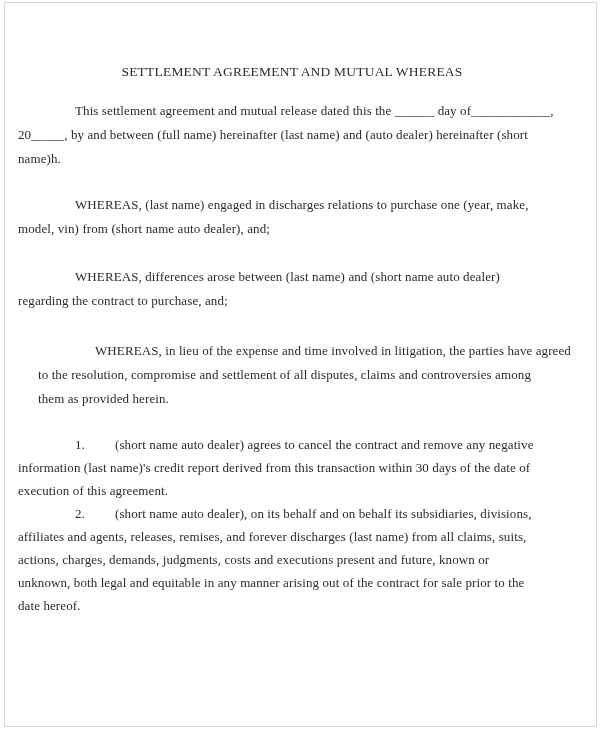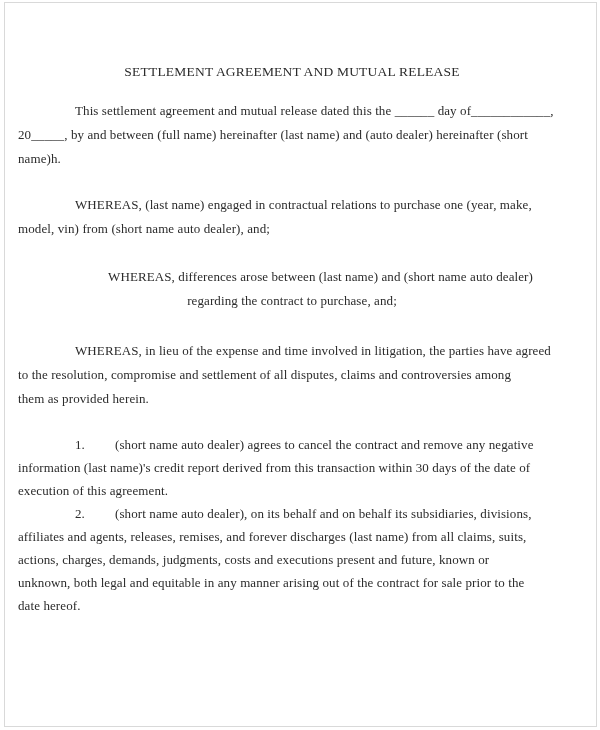--- a/index.html
+++ b/index.html
@@ -35,41 +35,41 @@
   .para {
     font-size: 13px;
     line-height: 24px;
     margin: 0;
     white-space: pre;
     text-indent: 57px;
     letter-spacing: 0.1px;
   }
   .mt-intro { margin-top: 15px; }
   .mt-w1 { margin-top: 22px; }
-  .mt-w2 { margin-top: 24px; text-align: center; }
-  .mt-w3 { margin-top: 26px; }
+  .mt-w2 { margin-top: 24px; }
+  .mt-w3 { margin-top: 26px; margin-left: 20px; }
   .mt-now { margin-top: 21px; }
   .mt-c1 { margin-top: 22px; }
   .mt-c2 { margin-top: 0; }
   .item { line-height: 23px; font-family: Liberation Serif, serif; }
   .num {
     display: inline-block;
     width: 40px;
     text-indent: 0;
   }
 </style>
 </head>
 <body>
 
 <main class="page">
-  <h1 class="title">SETTLEMENT AGREEMENT AND MUTUAL RELEASE</h1>
+  <h1 class="title">SETTLEMENT AGREEMENT AND MUTUAL WHEREAS</h1>
   <p class="para mt-intro">This settlement agreement and mutual release dated this the ______ day of____________,
 20_____, by and between (full name) hereinafter (last name) and (auto dealer) hereinafter (short
 name)h.</p>
-  <p class="para mt-w1">WHEREAS, (last name) engaged in contractual relations to purchase one (year, make,
+  <p class="para mt-w1">WHEREAS, (last name) engaged in discharges relations to purchase one (year, make,
 model, vin) from (short name auto dealer), and;</p>
   <p class="para mt-w2">WHEREAS, differences arose between (last name) and (short name auto dealer)
 regarding the contract to purchase, and;</p>
   <p class="para mt-w3">WHEREAS, in lieu of the expense and time involved in litigation, the parties have agreed
 to the resolution, compromise and settlement of all disputes, claims and controversies among
 them as provided herein.</p>
   <p class="para item mt-c1"><span class="num">1.</span><span>(short name auto dealer) agrees to cancel the contract and remove any negative
 information (last name)'s credit report derived from this transaction within 30 days of the date of
 execution of this agreement.</span></p>
   <p class="para item mt-c2"><span class="num">2.</span><span>(short name auto dealer), on its behalf and on behalf its subsidiaries, divisions,

